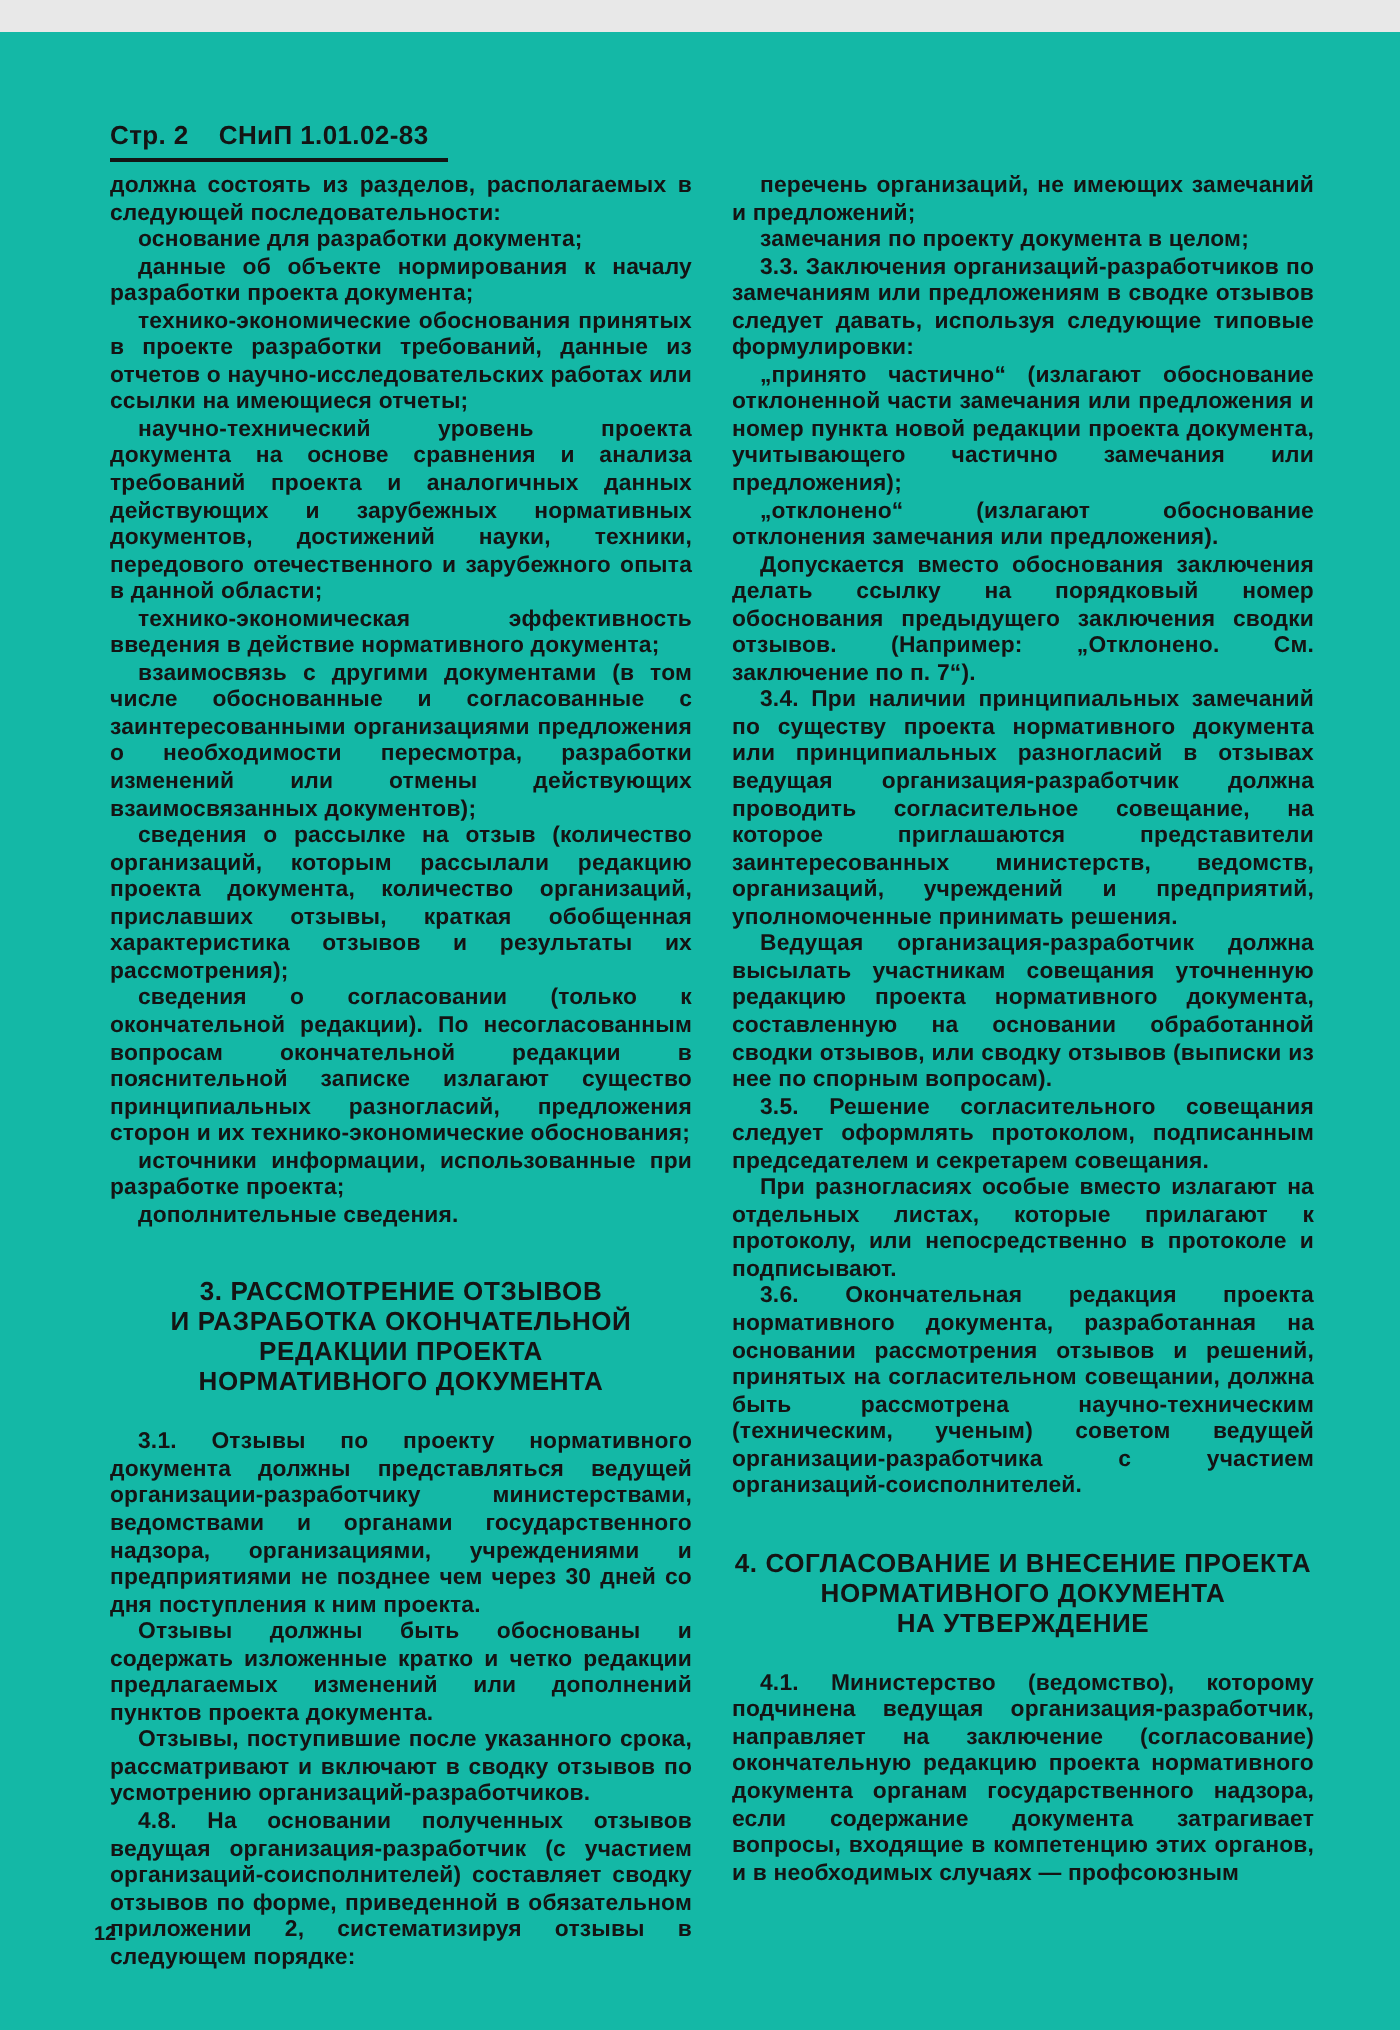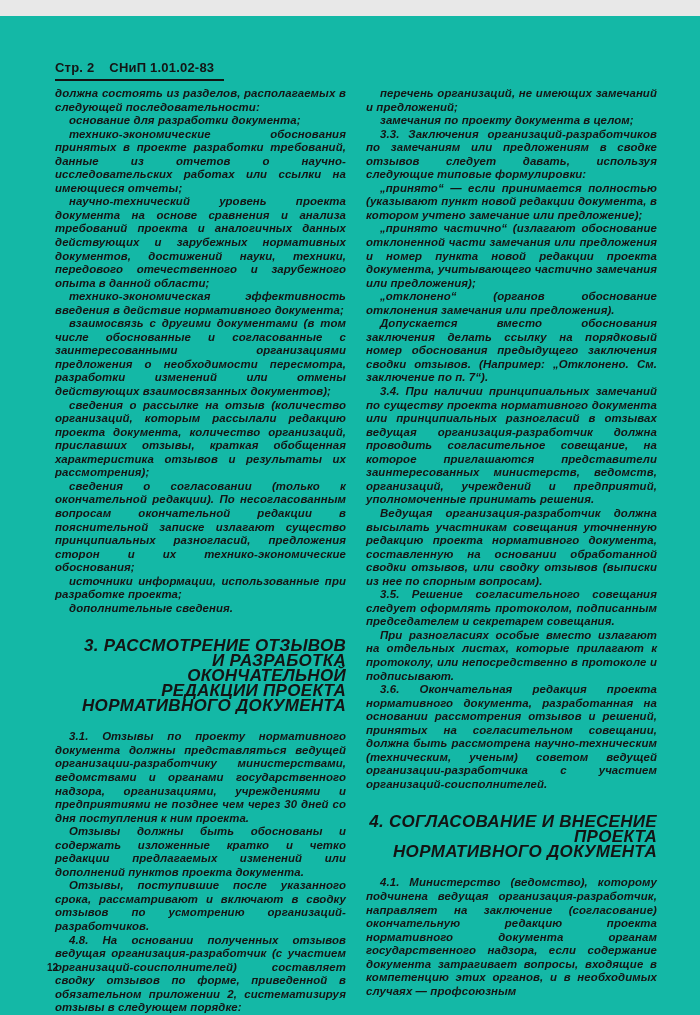--- a/index.html
+++ b/index.html
@@ -21,48 +21,48 @@
     border-bottom:2.5px solid #141414;
     padding:0 10px 4px 0;
     white-space:nowrap;
   }
   .running-header .code{margin-left:15px;}
   .column{
     position:absolute;top:71px;width:291px;
     font-size:11.4px;line-height:13.55px;
     text-align:justify;
     letter-spacing:.1px;
-    font-style:italic;
   }
   .column.left{left:55px;}
   .column.right{left:366px;}
   .para{margin:0;}
   .para.indent{text-indent:14px;}
   .section-heading{
-    text-align:right;
-    font-size:17px;line-height:15px;
+    text-align:center;
+    font-size:13px;line-height:15px;
     letter-spacing:.3px;
     margin:23px 0 17px;
   }
   .page-number{
     position:absolute;left:47px;top:946px;
     font-size:10px;
   }
 </style>
 </head>
 <body>
 
 <div class="page">
   <div class="running-header">
     <span>Стр. 2</span><span class="code">СНиП 1.01.02-83</span>
   </div>
 
   <div class="column left" id="col-left">
       <p class="para">должна состоять из разделов, располагаемых в следующей последовательности:</p>
       <p class="para indent">основание для разработки документа;</p>
+      <p class="para indent">данные об объекте нормирования к началу разработки проекта документа;</p>
       <p class="para indent">технико-экономические обоснования принятых в проекте разработки требований, данные из отчетов о научно-исследовательских работах или ссылки на имеющиеся отчеты;</p>
       <p class="para indent">научно-технический уровень проекта документа на основе сравнения и анализа требований проекта и аналогичных данных действующих и зарубежных нормативных документов, достижений науки, техники, передового отечественного и зарубежного опыта в данной области;</p>
       <p class="para indent">технико-экономическая эффективность введения в действие нормативного документа;</p>
       <p class="para indent">взаимосвязь с другими документами (в том числе обоснованные и согласованные с заинтересованными организациями предложения о необходимости пересмотра, разработки изменений или отмены действующих взаимосвязанных документов);</p>
       <p class="para indent">сведения о рассылке на отзыв (количество организаций, которым рассылали редакцию проекта документа, количество организаций, приславших отзывы, краткая обобщенная характеристика отзывов и результаты их рассмотрения);</p>
       <p class="para indent">сведения о согласовании (только к окончательной редакции). По несогласованным вопросам окончательной редакции в пояснительной записке излагают существо принципиальных разногласий, предложения сторон и их технико-экономические обоснования;</p>
       <p class="para indent">источники информации, использованные при разработке проекта;</p>
       <p class="para indent">дополнительные сведения.</p>
       <div class="section-heading">
         <div>3. РАССМОТРЕНИЕ ОТЗЫВОВ</div>
@@ -72,30 +72,30 @@
       </div>
       <p class="para indent">3.1. Отзывы по проекту нормативного документа должны представляться ведущей организации-разработчику министерствами, ведомствами и органами государственного надзора, организациями, учреждениями и предприятиями не позднее чем через 30 дней со дня поступления к ним проекта.</p>
       <p class="para indent">Отзывы должны быть обоснованы и содержать изложенные кратко и четко редакции предлагаемых изменений или дополнений пунктов проекта документа.</p>
       <p class="para indent">Отзывы, поступившие после указанного срока, рассматривают и включают в сводку отзывов по усмотрению организаций-разработчиков.</p>
       <p class="para indent">4.8. На основании полученных отзывов ведущая организация-разработчик (с участием организаций-соисполнителей) составляет сводку отзывов по форме, приведенной в обязательном приложении 2, систематизируя отзывы в следующем порядке:</p>
     </div>
   <div class="column right" id="col-right">
       <p class="para indent">перечень организаций, не имеющих замечаний и предложений;</p>
       <p class="para indent">замечания по проекту документа в целом;</p>
       <p class="para indent">3.3. Заключения организаций-разработчиков по замечаниям или предложениям в сводке отзывов следует давать, используя следующие типовые формулировки:</p>
-      <p class="para indent">„принято“ — если принимается полностью (указывают пункт новой редакции документа, в котором учтено замечание или предложение);</p>
       <p class="para indent">„принято частично“ (излагают обоснование отклоненной части замечания или предложения и номер пункта новой редакции проекта документа, учитывающего частично замечания или предложения);</p>
-      <p class="para indent">„отклонено“ (органов обоснование отклонения замечания или предложения).</p>
+      <p class="para indent">„отклонено“ (излагают обоснование отклонения замечания или предложения).</p>
       <p class="para indent">Допускается вместо обоснования заключения делать ссылку на порядковый номер обоснования предыдущего заключения сводки отзывов. (Например: „Отклонено. См. заключение по п. 7“).</p>
       <p class="para indent">3.4. При наличии принципиальных замечаний по существу проекта нормативного документа или принципиальных разногласий в отзывах ведущая организация-разработчик должна проводить согласительное совещание, на которое приглашаются представители заинтересованных министерств, ведомств, организаций, учреждений и предприятий, уполномоченные принимать решения.</p>
       <p class="para indent">Ведущая организация-разработчик должна высылать участникам совещания уточненную редакцию проекта нормативного документа, составленную на основании обработанной сводки отзывов, или сводку отзывов (выписки из нее по спорным вопросам).</p>
       <p class="para indent">3.5. Решение согласительного совещания следует оформлять протоколом, подписанным председателем и секретарем совещания.</p>
       <p class="para indent">При разногласиях особые вместо излагают на отдельных листах, которые прилагают к протоколу, или непосредственно в протоколе и подписывают.</p>
       <p class="para indent">3.6. Окончательная редакция проекта нормативного документа, разработанная на основании рассмотрения отзывов и решений, принятых на согласительном совещании, должна быть рассмотрена научно-техническим (техническим, ученым) советом ведущей организации-разработчика с участием организаций-соисполнителей.</p>
       <div class="section-heading">
         <div>4. СОГЛАСОВАНИЕ И ВНЕСЕНИЕ ПРОЕКТА</div>
         <div>НОРМАТИВНОГО ДОКУМЕНТА</div>
+        <div>НА УТВЕРЖДЕНИЕ</div>
       </div>
       <p class="para indent">4.1. Министерство (ведомство), которому подчинена ведущая организация-разработчик, направляет на заключение (согласование) окончательную редакцию проекта нормативного документа органам государственного надзора, если содержание документа затрагивает вопросы, входящие в компетенцию этих органов, и в необходимых случаях — профсоюзным</p>
     </div>
 
   <div class="page-number">12</div>
 </div>
 
 </body></html>

